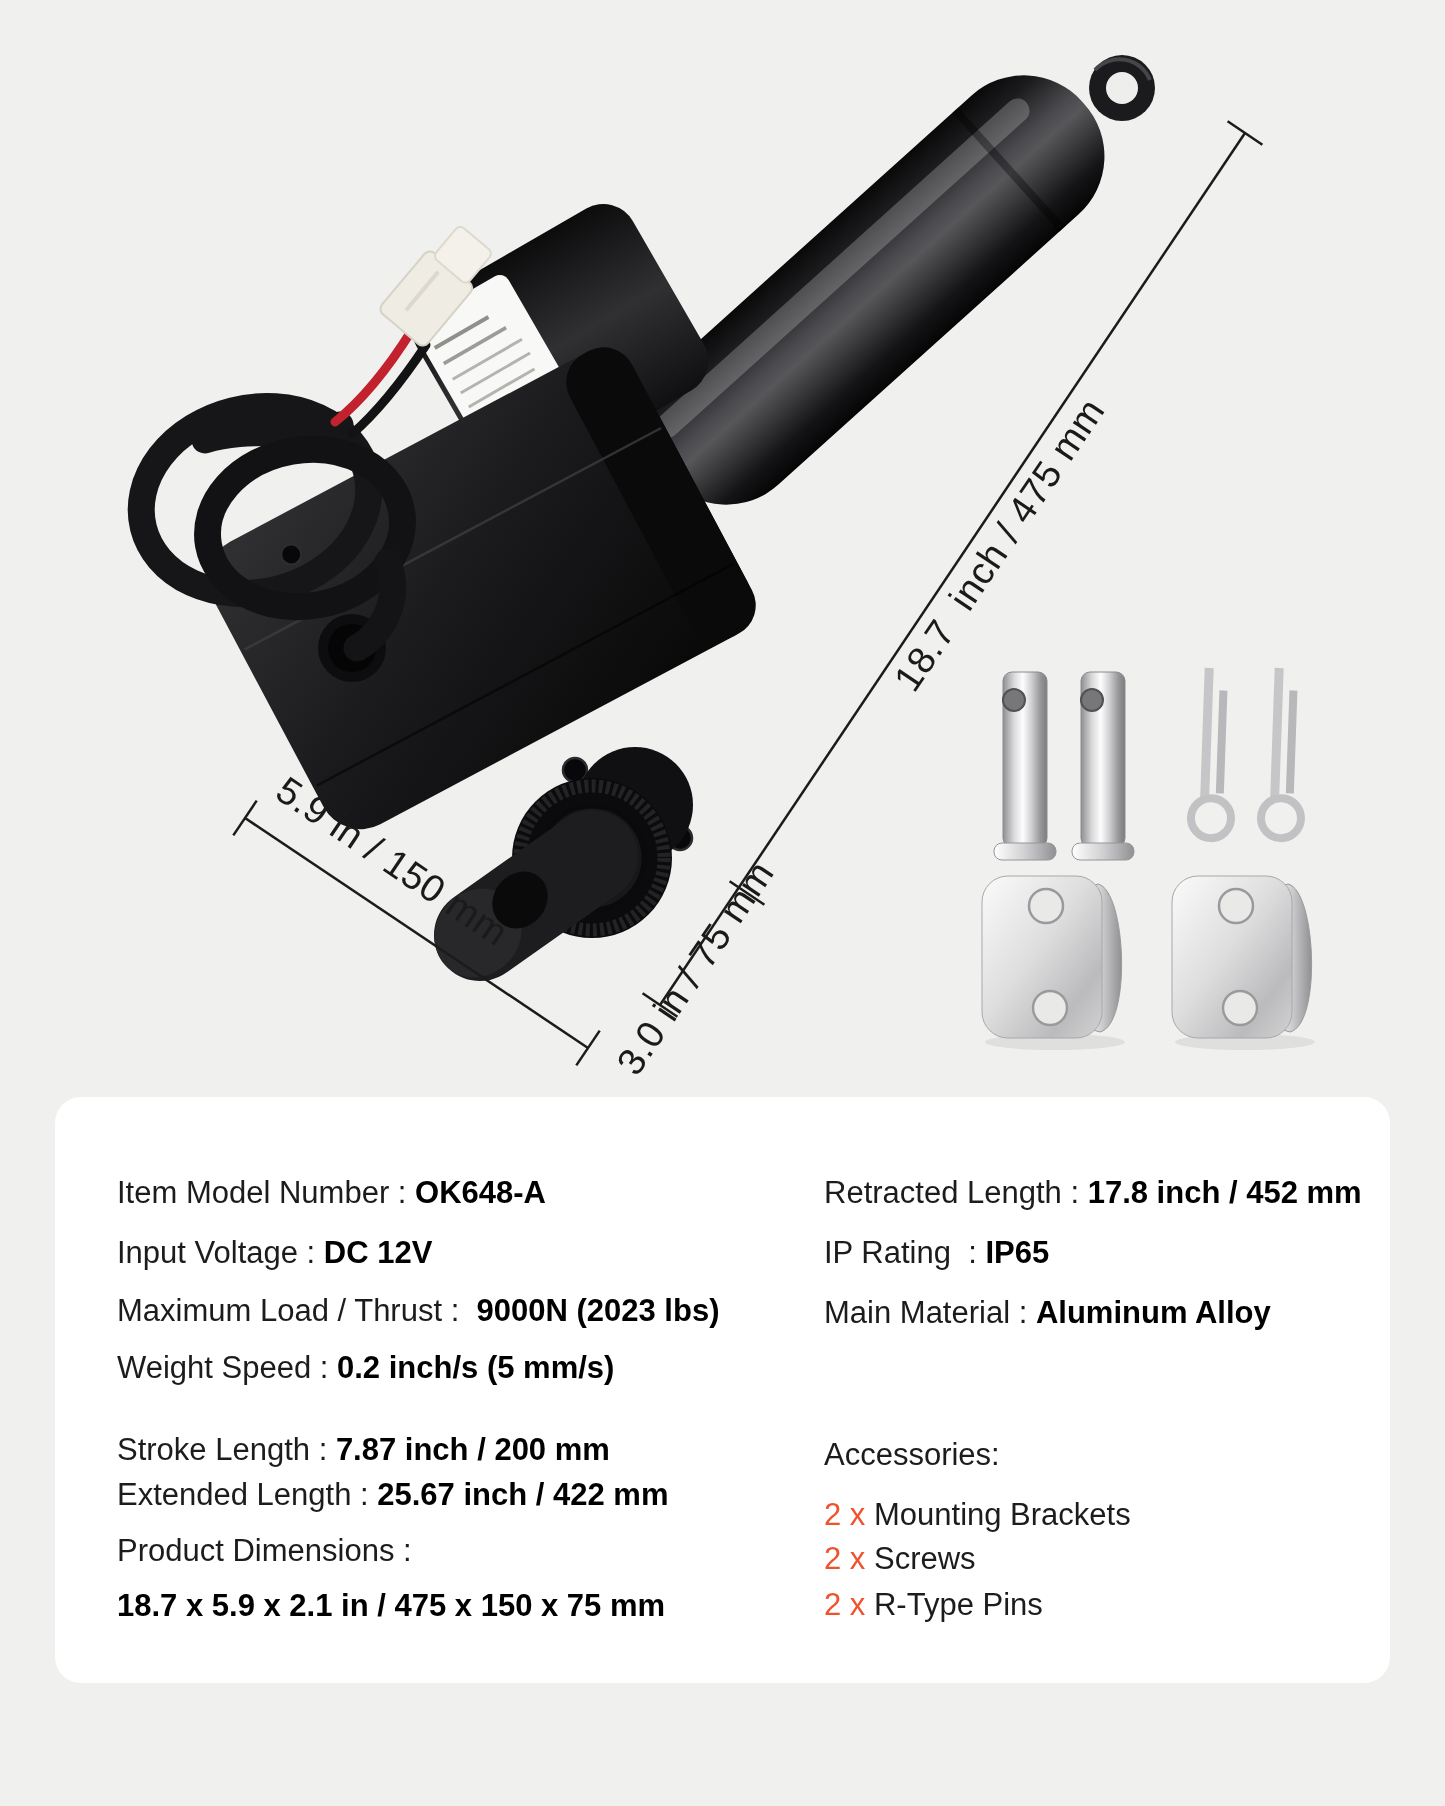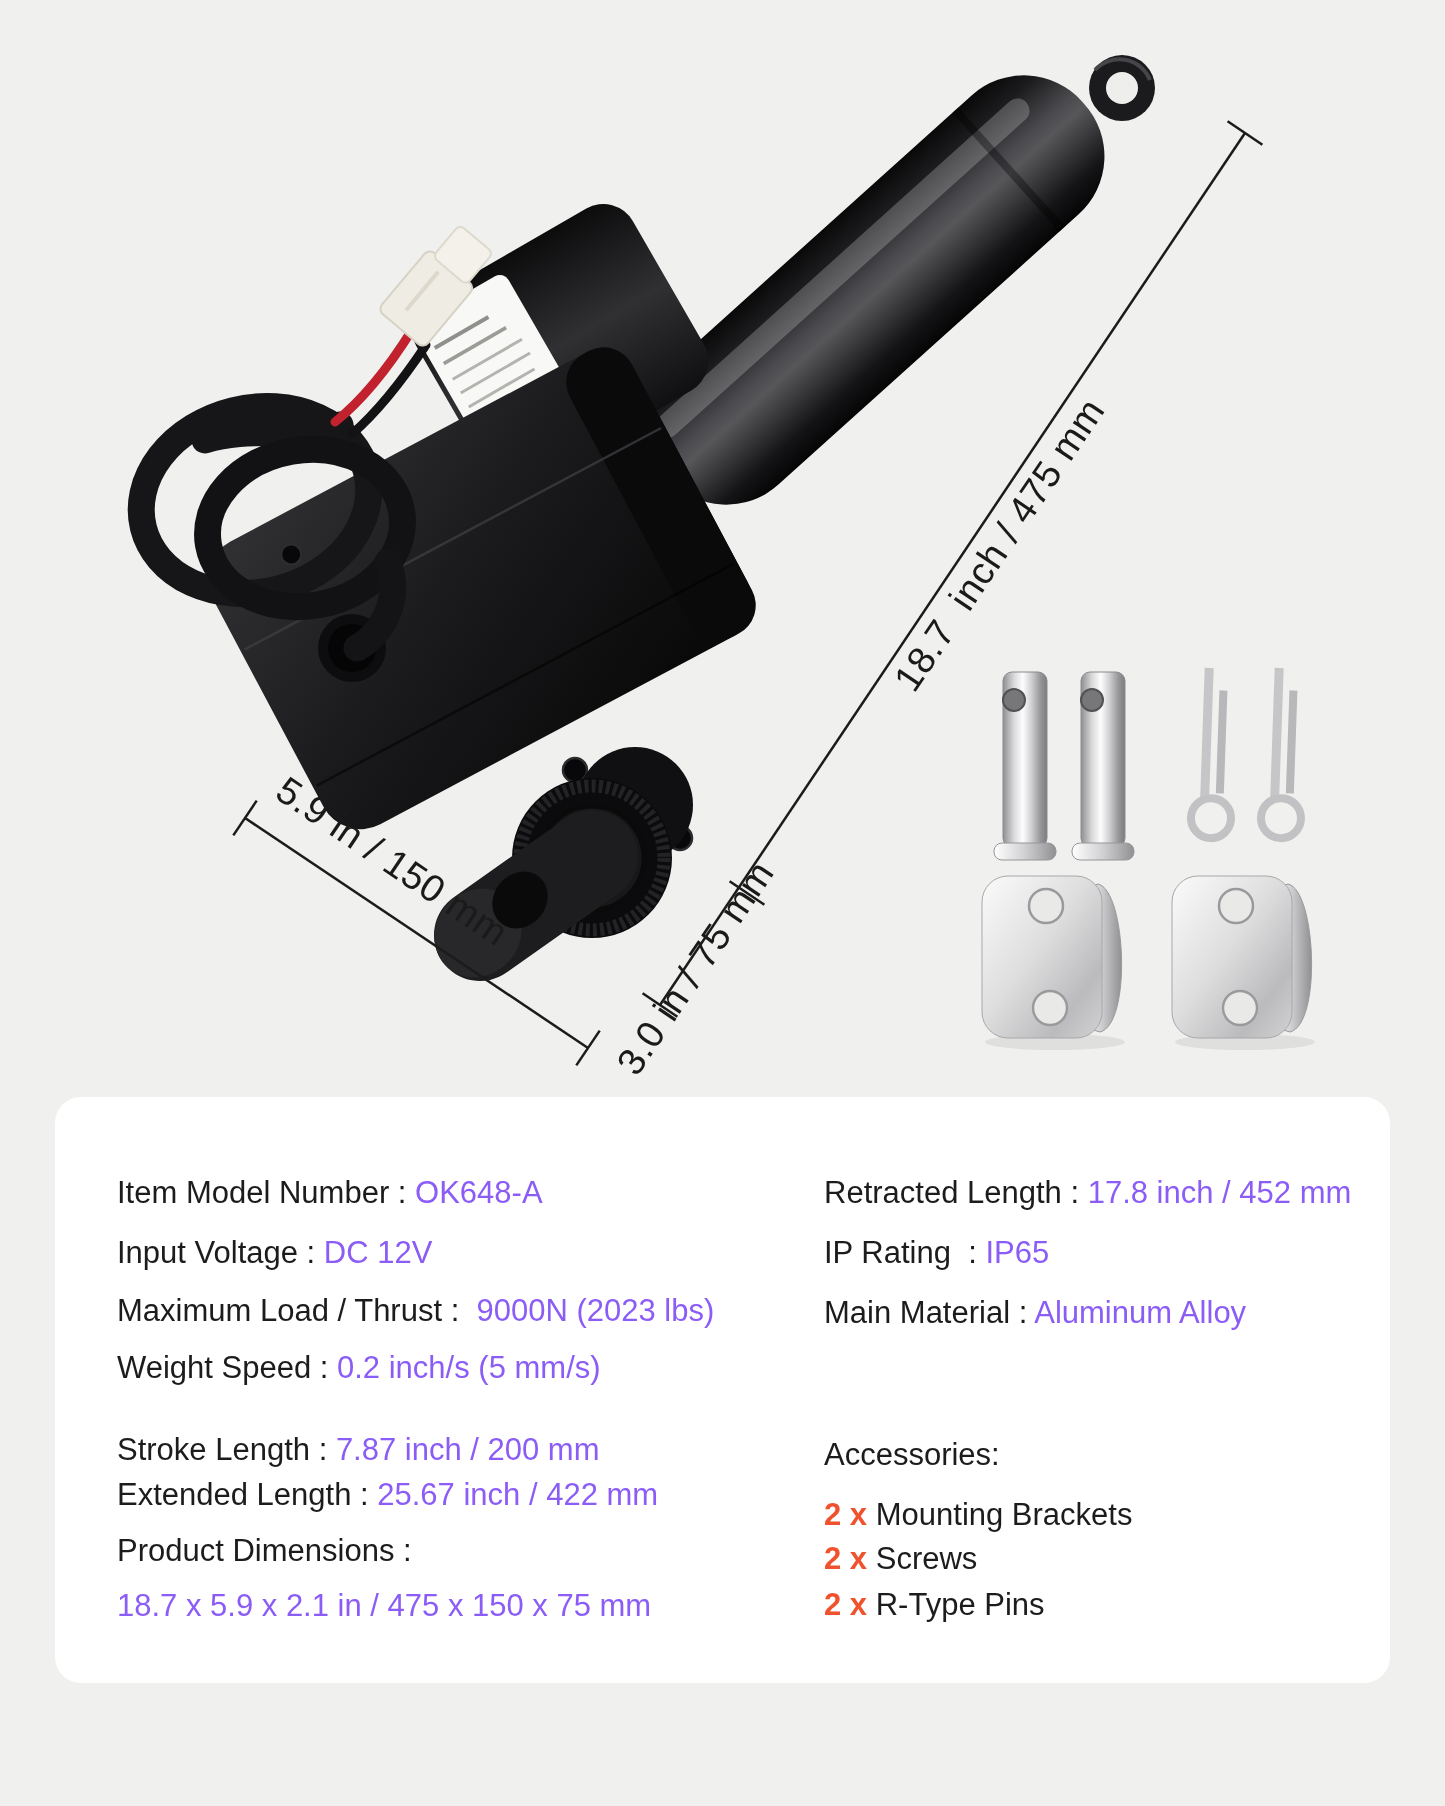--- a/index.html
+++ b/index.html
@@ -9,22 +9,22 @@
     font-family:"Liberation Sans",sans-serif;color:#1c1c1c;
   }
   #photo{position:absolute;left:0;top:0;}
   svg text{font-family:"Liberation Sans",sans-serif;fill:#1a1a1a;}
   .dim-label{font-size:38px;font-weight:500;letter-spacing:.5px;white-space:pre;}
   .card{
     position:absolute;left:55px;top:1097px;width:1335px;height:586px;
     background:#ffffff;border-radius:26px;
   }
   .row{position:absolute;white-space:pre;font-size:31px;line-height:40px;color:#1c1c1c;}
-  .row .val{color:#8b5cf6;font-weight:400;}
-  .row .qty{color:#F0522E;font-weight:700;}
+  .row .val{color:#000000;font-weight:700;}
+  .row .qty{color:#F0522E;font-weight:400;}
   .col-l{left:62px;}
   .col-r{left:723px;margin-left:46px;}
 </style>
 </head>
 <body>
 
 <div id="stage">
 
   <svg id="photo" width="1445" height="1100" viewBox="0 0 1445 1100">
     <defs>

